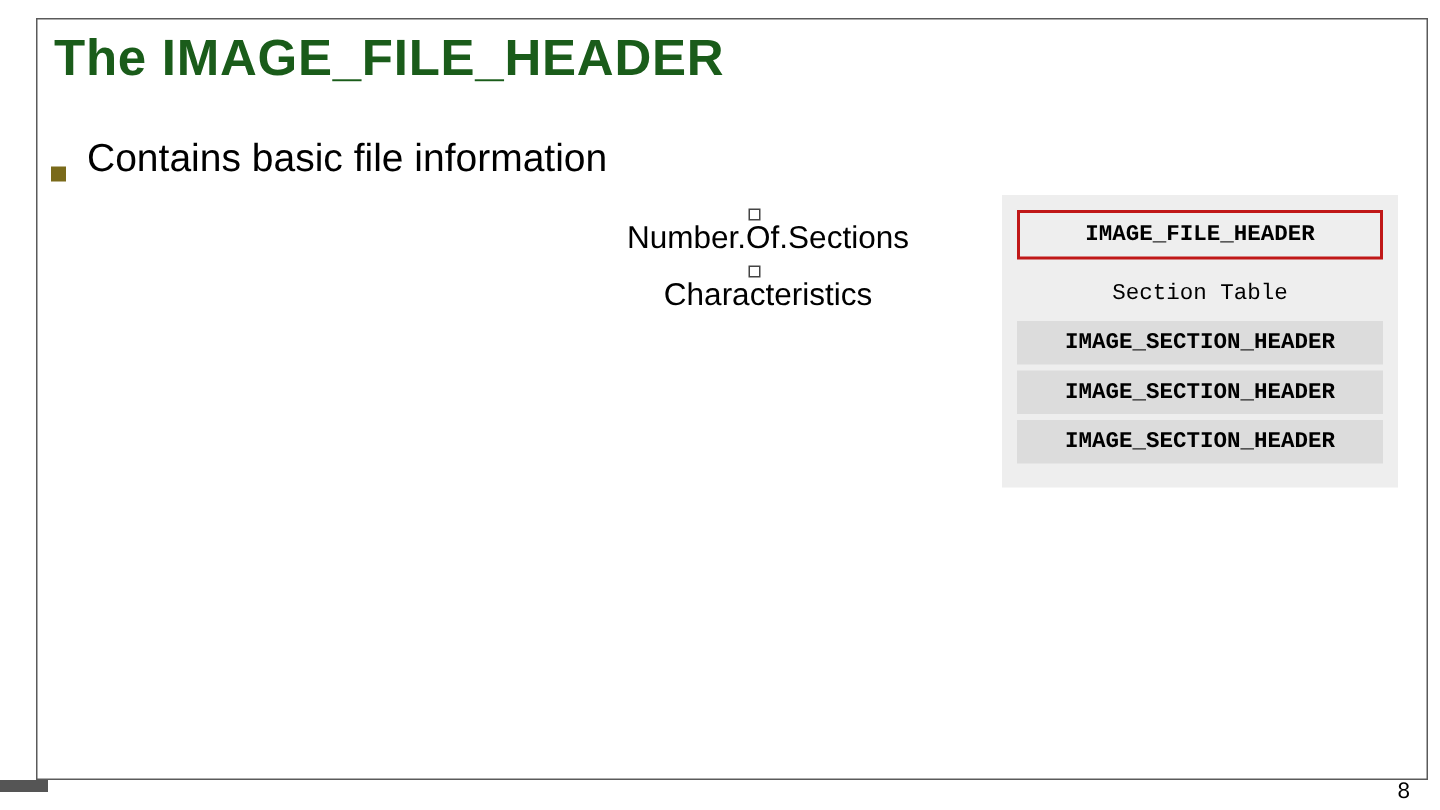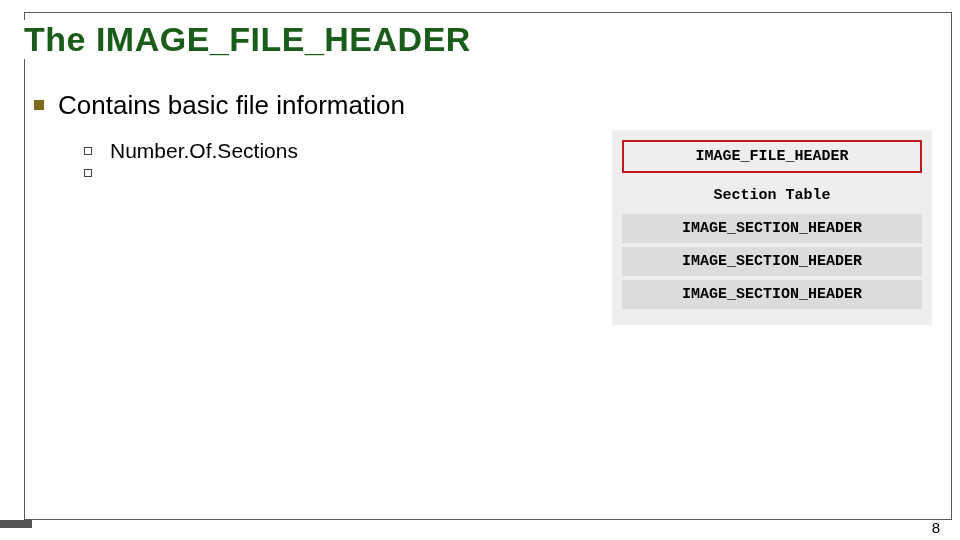--- a/index.html
+++ b/index.html
@@ -14,38 +14,38 @@
   .frame {
     position: absolute;
     left: 24px;
     top: 12px;
     right: 8px;
     bottom: 20px;
     border: 1px solid #5a5a5a;
   }
   .title {
     position: absolute;
-    left: 24px;
+    left: 36px;
     top: 20px;
     background: #ffffff;
     padding: 0 6px 0 0;
     font-size: 34px;
     font-weight: bold;
     color: #1a5c1a;
     letter-spacing: 0.5px;
   }
   .content {
     position: absolute;
     left: 34px;
     top: 90px;
     right: 20px;
   }
   .bullet-row {
     display: flex;
-    align-items: flex-start;
+    align-items: flex-end;
     margin-bottom: 18px;
   }
   .bullet-sq {
     width: 10px;
     height: 10px;
     background: #7a6a1a;
     margin-top: 10px;
     margin-right: 14px;
     flex-shrink: 0;
   }
@@ -54,58 +54,59 @@
     color: #000;
   }
   .sub-list {
     margin-left: 50px;
     margin-top: 4px;
   }
   .sub-row {
     display: flex;
     align-items: center;
     margin-bottom: 6px;
+    flex-direction: column;
   }
   .sub-sq {
     width: 8px;
     height: 8px;
     border: 1px solid #444;
     margin-right: 18px;
     flex-shrink: 0;
   }
   .sub-text {
     font-size: 21px;
     color: #000;
   }
   .diagram {
     position: absolute;
     right: 28px;
     top: 130px;
-    width: 320px;
+    width: 264px;
     background: #eeeeee;
     padding: 6px 0 12px 0;
   }
   .diag-box {
     background: #dcdcdc;
     margin: 4px 10px;
     padding: 6px 0;
     text-align: center;
     font-family: "Courier New", monospace;
     font-weight: bold;
     font-size: 15px;
     color: #000;
   }
   .diag-box.highlight {
     border: 2px solid #c01818;
     background: #eeeeee;
   }
   .diag-plain {
     text-align: center;
     font-family: "Courier New", monospace;
-    font-weight: bold;
+    font-weight: normal;
     font-size: 15px;
     padding: 10px 0 6px 0;
     color: #000;
   }
   .page-num {
     position: absolute;
     right: 20px;
     bottom: 4px;
     font-size: 15px;
     color: #000;
@@ -131,20 +132,21 @@
     <div class="bullet-sq"></div>
     <div class="bullet-text">Contains basic file information</div>
   </div>
   <div class="sub-list">
     <div class="sub-row">
       <div class="sub-sq"></div>
       <div class="sub-text">Number.Of.Sections</div>
     </div>
     <div class="sub-row">
       <div class="sub-sq"></div>
+      <div class="sub-text">Characteristics</div>
     </div>
   </div>
 </div>
 
 <div class="diagram">
   <div class="diag-box highlight">IMAGE_FILE_HEADER</div>
   <div class="diag-plain">Section Table</div>
   <div class="diag-box">IMAGE_SECTION_HEADER</div>
   <div class="diag-box">IMAGE_SECTION_HEADER</div>
   <div class="diag-box">IMAGE_SECTION_HEADER</div>

